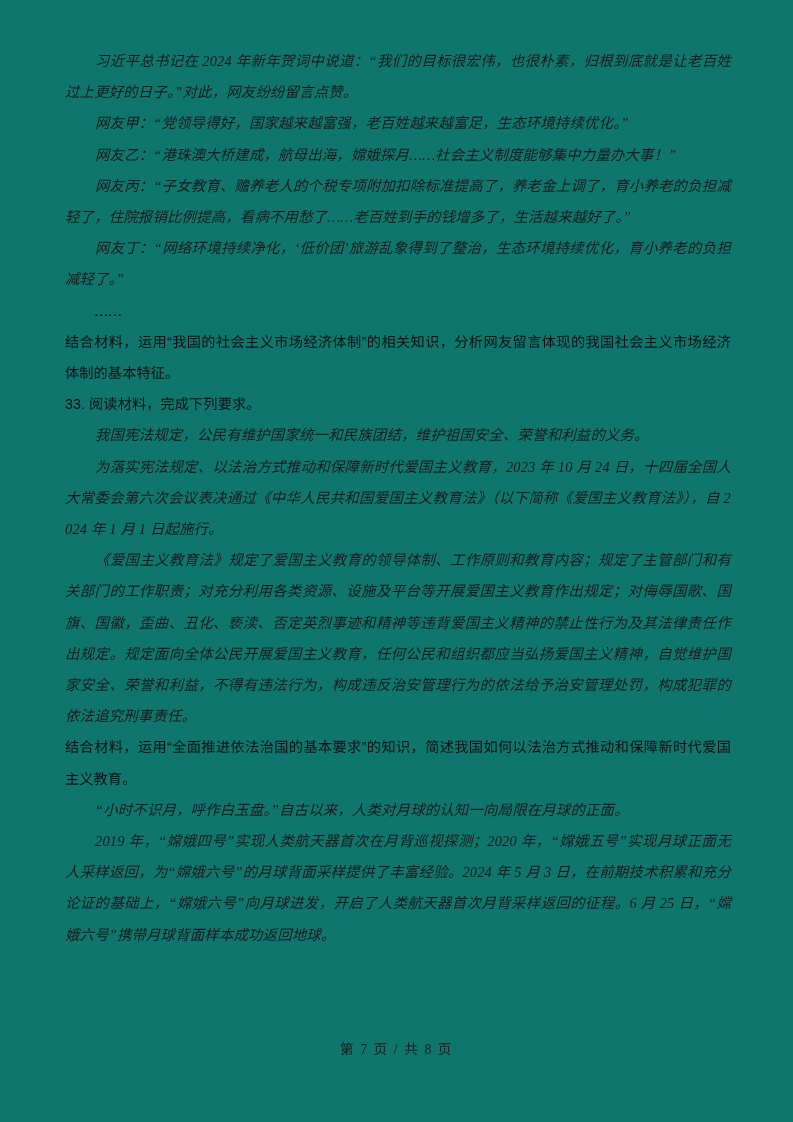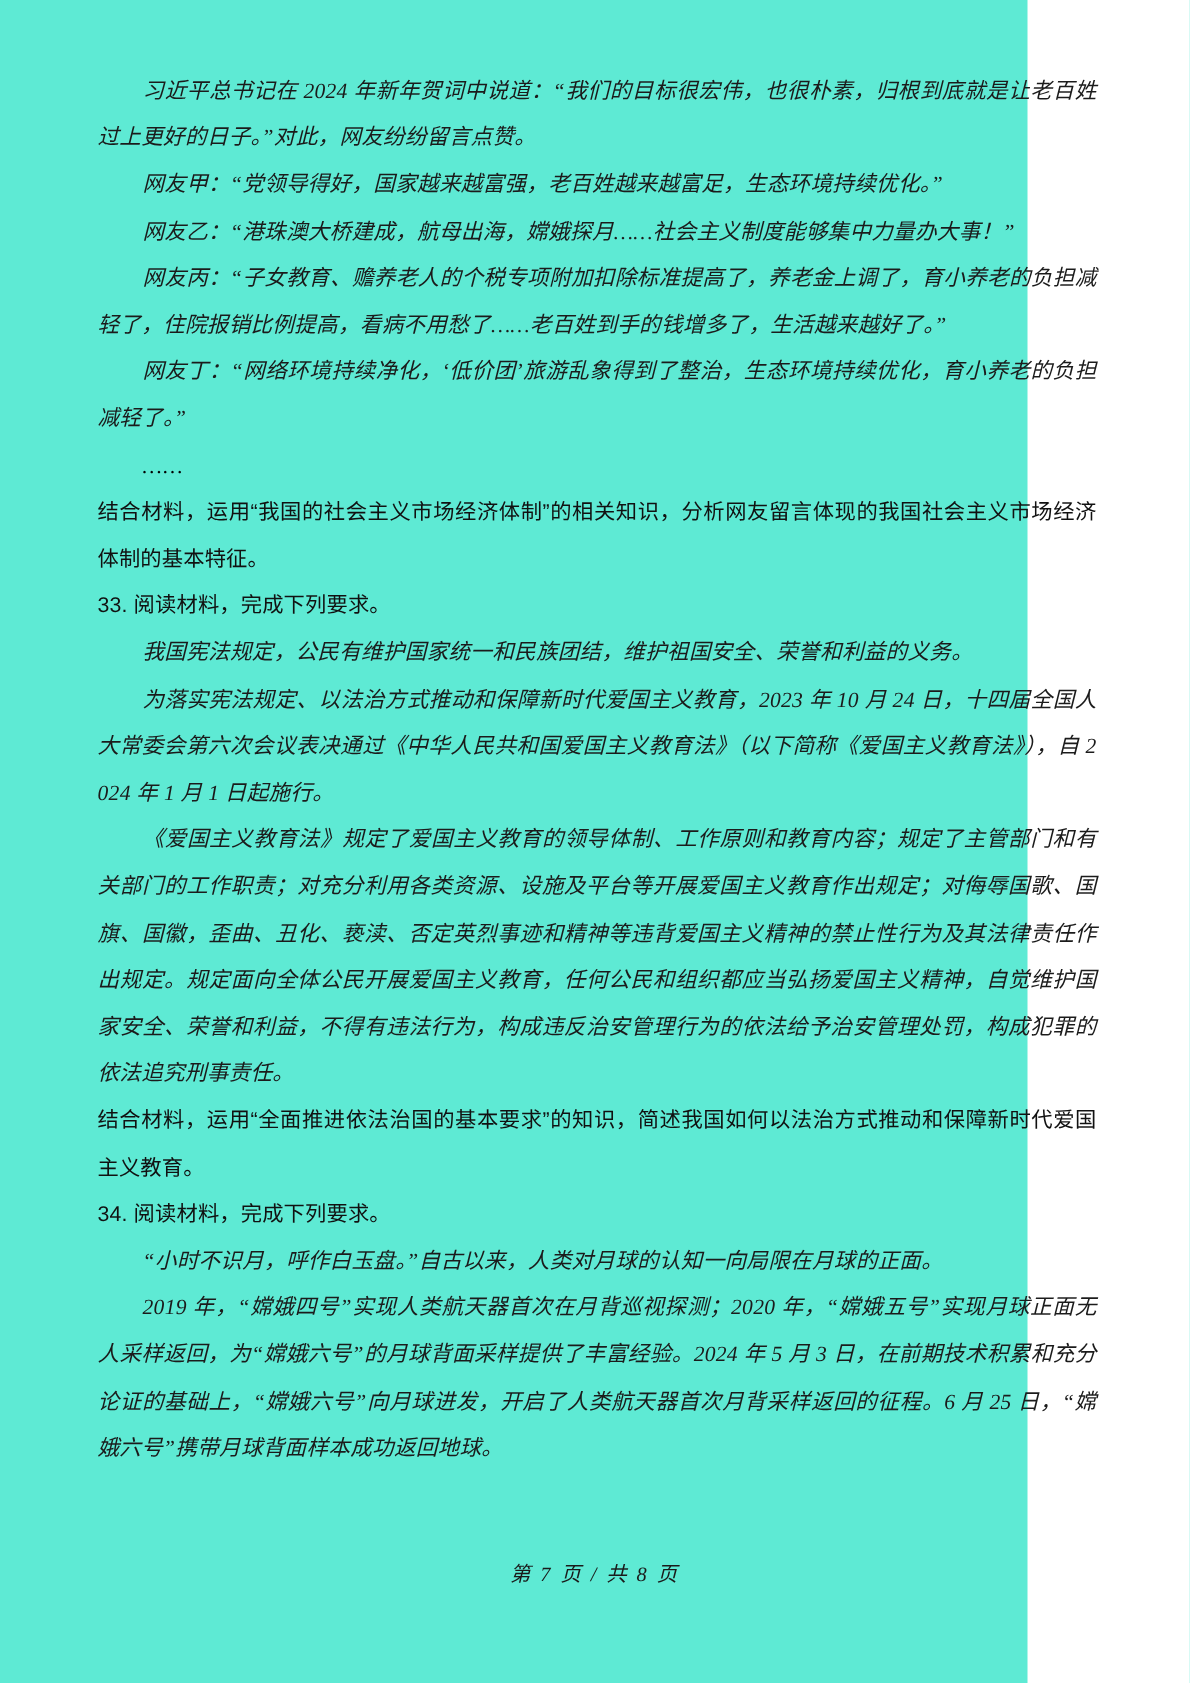--- a/index.html
+++ b/index.html
@@ -15,23 +15,23 @@
     overflow: hidden;
     font-family: "Liberation Serif", "DejaVu Serif", serif;
     color: #000000;
     -webkit-font-smoothing: antialiased;
   }
 
   .page {
     position: absolute;
     left: 0;
     top: 0;
-    width: 685px;
+    width: 793px;
     height: 1122px;
-    background: #5eead4;
+    background: #0f766e;
   }
 
   .content {
     position: absolute;
     left: 65px;
     top: 46px;
     width: 666px;
   }
 
   
@@ -77,21 +77,20 @@
   .footer {
     position: absolute;
     left: 0;
     top: 1038px;
     width: 793px;
     text-align: center;
   }
   .footer-inner {
     display: inline-block;
     font-family: "Liberation Serif", "DejaVu Serif", serif;
-    font-style: italic;
     font-size: 13.6px;
     letter-spacing: 1.6px;
     color: #1a1a1a;
   }
 </style>
 </head>
 <body>
 
 <div class="page">
 
@@ -104,21 +103,20 @@
     <p class="para material">网友丁：“网络环境持续净化，‘低价团’旅游乱象得到了整治，生态环境持续优化，育小养老的负担减轻了。”</p>
     <p class="ellipsis-line">……</p>
     <p class="para stem">结合材料，运用“我国的社会主义市场经济体制”的相关知识，分析网友留言体现的我国社会主义市场经济体制的基本特征。</p>
 
     <p class="para stem">33. 阅读材料，完成下列要求。</p>
     <p class="para material">我国宪法规定，公民有维护国家统一和民族团结，维护祖国安全、荣誉和利益的义务。</p>
     <p class="para material">为落实宪法规定、以法治方式推动和保障新时代爱国主义教育，2023 年 10 月 24 日，十四届全国人大常委会第六次会议表决通过《中华人民共和国爱国主义教育法》（以下简称《爱国主义教育法》），自 2024 年 1 月 1 日起施行。</p>
     <p class="para material">《爱国主义教育法》规定了爱国主义教育的领导体制、工作原则和教育内容；规定了主管部门和有关部门的工作职责；对充分利用各类资源、设施及平台等开展爱国主义教育作出规定；对侮辱国歌、国旗、国徽，歪曲、丑化、亵渎、否定英烈事迹和精神等违背爱国主义精神的禁止性行为及其法律责任作出规定。规定面向全体公民开展爱国主义教育，任何公民和组织都应当弘扬爱国主义精神，自觉维护国家安全、荣誉和利益，不得有违法行为，构成违反治安管理行为的依法给予治安管理处罚，构成犯罪的依法追究刑事责任。</p>
     <p class="para stem">结合材料，运用“全面推进依法治国的基本要求”的知识，简述我国如何以法治方式推动和保障新时代爱国主义教育。</p>
 
-    <p class="para stem">34. 阅读材料，完成下列要求。</p>
     <p class="para material">“小时不识月，呼作白玉盘。”自古以来，人类对月球的认知一向局限在月球的正面。</p>
     <p class="para material">2019 年，“嫦娥四号”实现人类航天器首次在月背巡视探测；2020 年，“嫦娥五号”实现月球正面无人采样返回，为“嫦娥六号”的月球背面采样提供了丰富经验。2024 年 5 月 3 日，在前期技术积累和充分论证的基础上，“嫦娥六号”向月球进发，开启了人类航天器首次月背采样返回的征程。6 月 25 日，“嫦娥六号”携带月球背面样本成功返回地球。</p>
 
   </div>
 
   <div class="footer">
     <span class="footer-inner">第 7 页 / 共 8 页</span>
   </div>
 
 </div>

